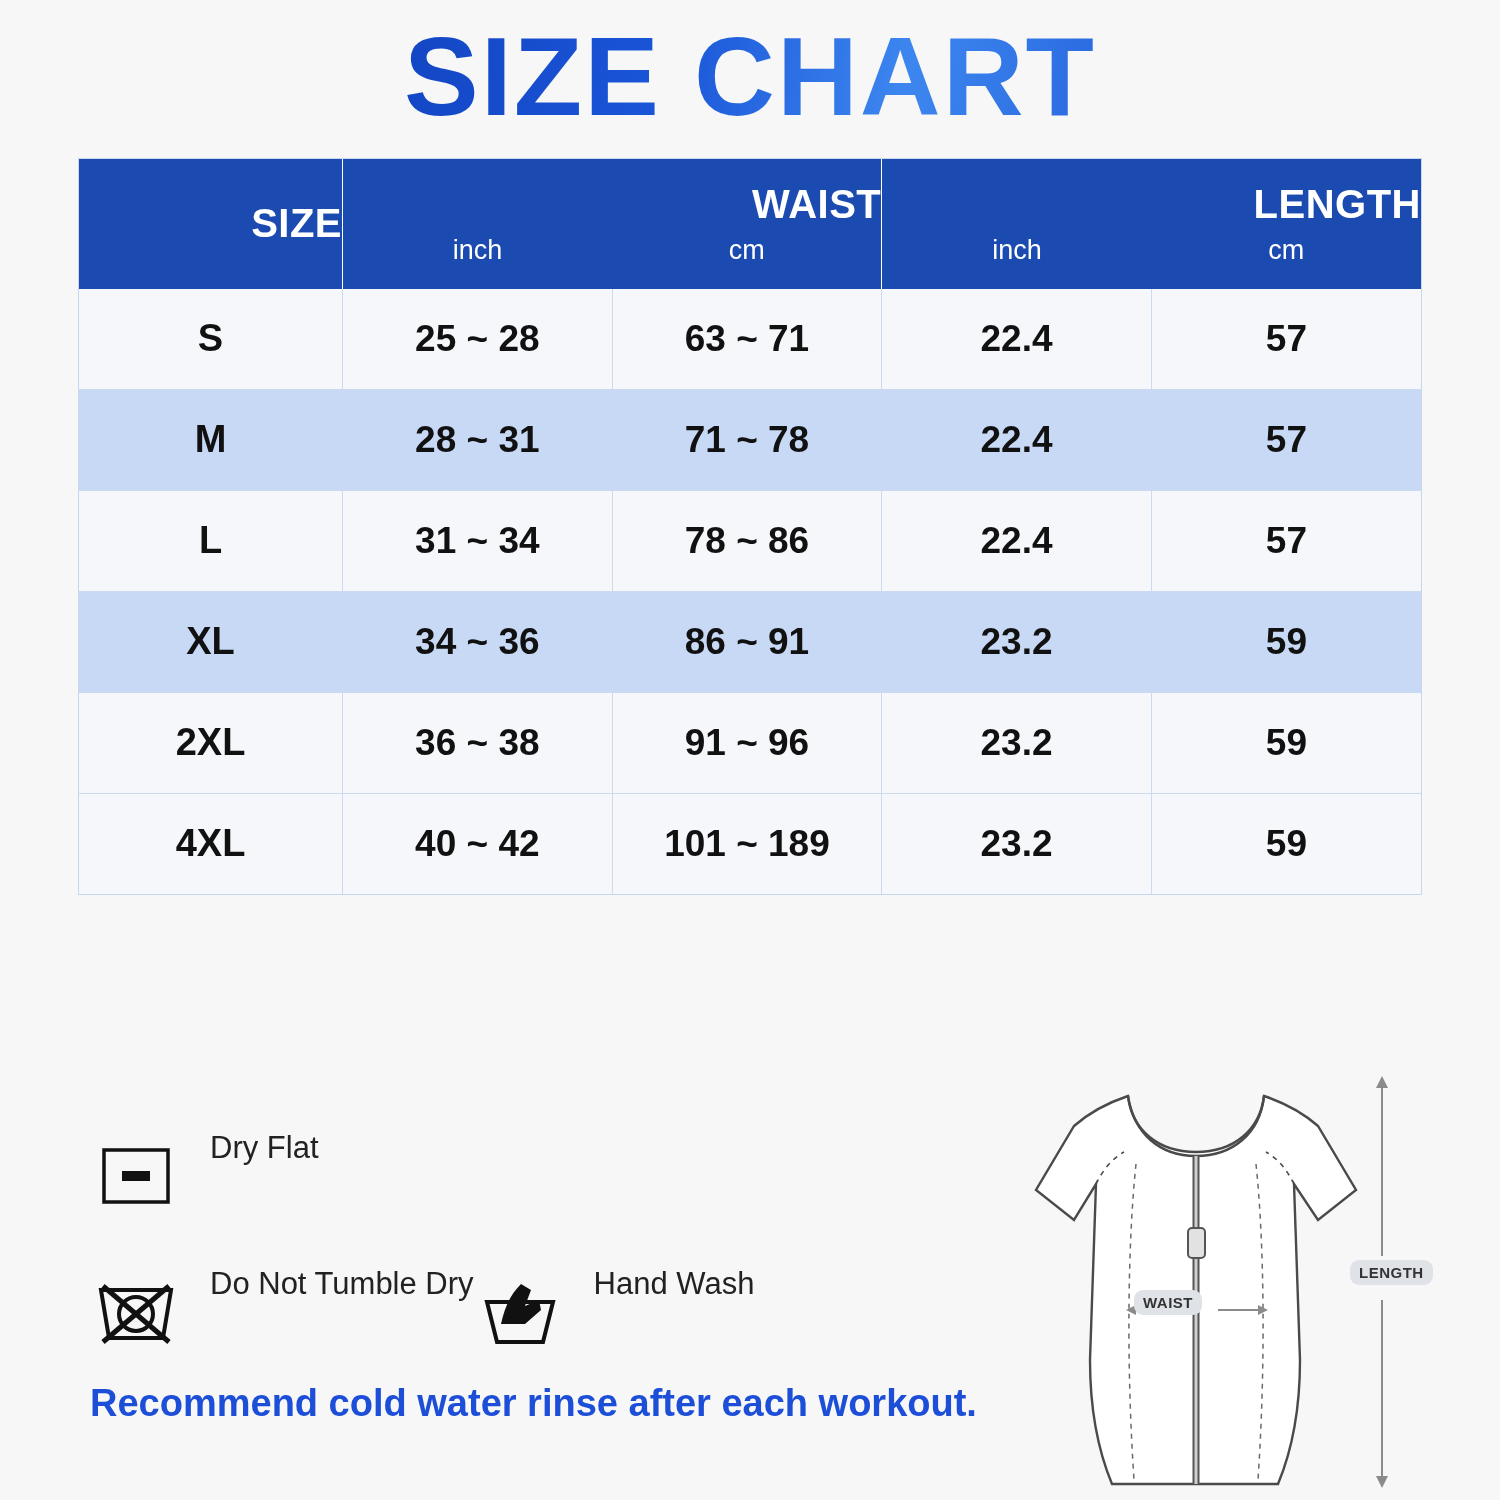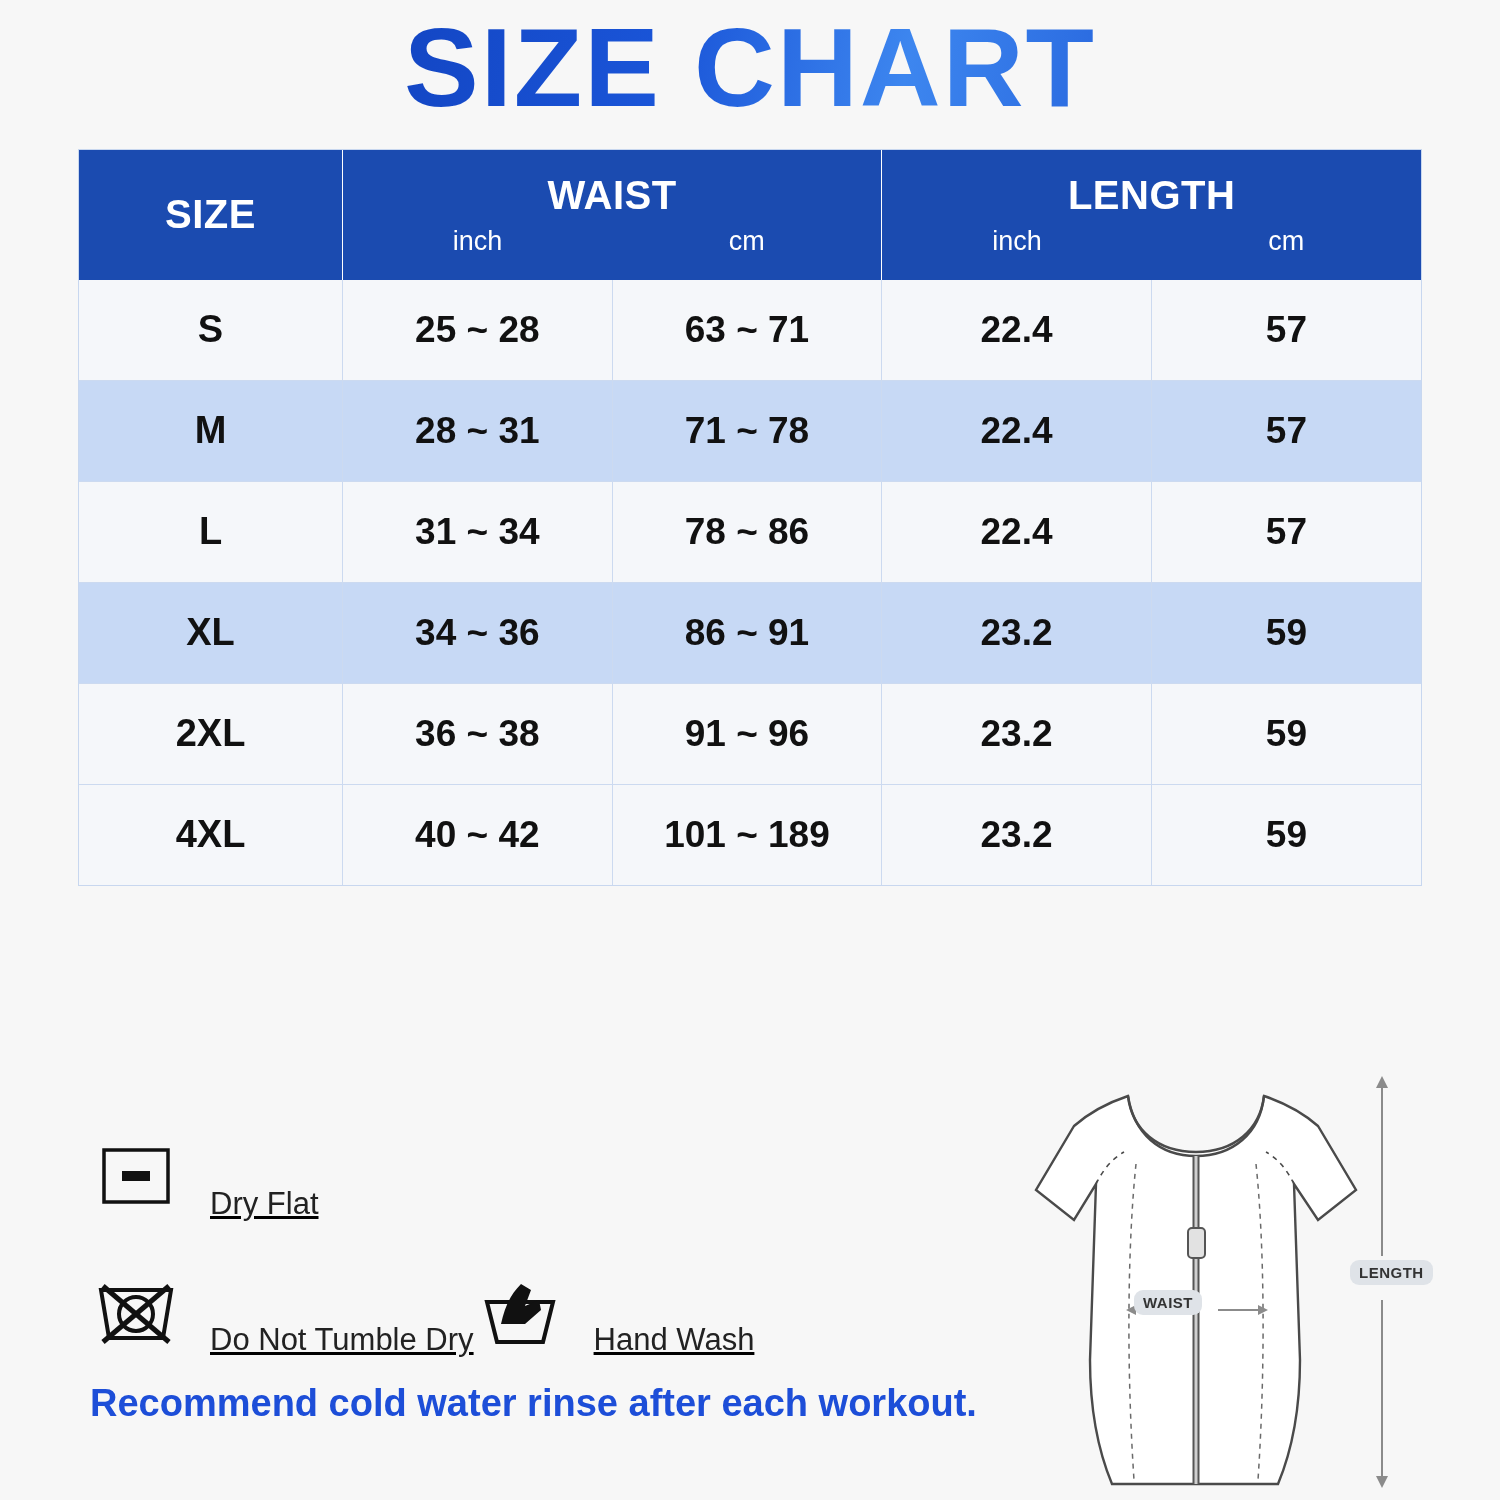--- a/index.html
+++ b/index.html
@@ -11,21 +11,21 @@
     height: 1500px;
     background: #f7f7f7;
     font-family: "Liberation Sans", sans-serif;
     overflow: hidden;
     position: relative;
   }
 
   
   .title-wrap {
     text-align: center;
-    padding-top: 9px;
+    padding-top: 18px;
   }
   .title {
     display: inline-block;
     font-size: 112px;
     font-weight: 700;
     letter-spacing: 2px;
     line-height: 1.05;
     background: linear-gradient(100deg, #1346c4 0%, #1a55d8 38%, #3d86ef 72%, #2a6ae0 100%);
     -webkit-background-clip: text;
     background-clip: text;
@@ -55,20 +55,21 @@
     padding: 0;
     border-right: 1px solid #ffffff;
   }
   thead .hdr:last-child {
     border-right: none;
   }
   .hdr-title {
     font-size: 40px;
     font-weight: 700;
     letter-spacing: 0.5px;
+    text-align: right;
   }
   .hdr-split {
     display: flex;
     margin-top: 8px;
     justify-content: flex-end;
   }
   .hdr-split > div {
     flex: 1;
     font-size: 27px;
     font-weight: 400;
@@ -96,22 +97,21 @@
     top: 1108px;
     width: 940px;
   }
   .care-row {
     display: flex;
     align-items: center;
     height: 136px;
   }
   .care-item {
     display: flex;
-    align-items: flex-end;
-    text-decoration: underline;
+    align-items: flex-start;
   }
   .care-item.first { width: 400px; }
   .care-icon {
     width: 92px;
     height: 92px;
     display: flex;
     align-items: center;
     justify-content: center;
     flex: 0 0 auto;
   }

